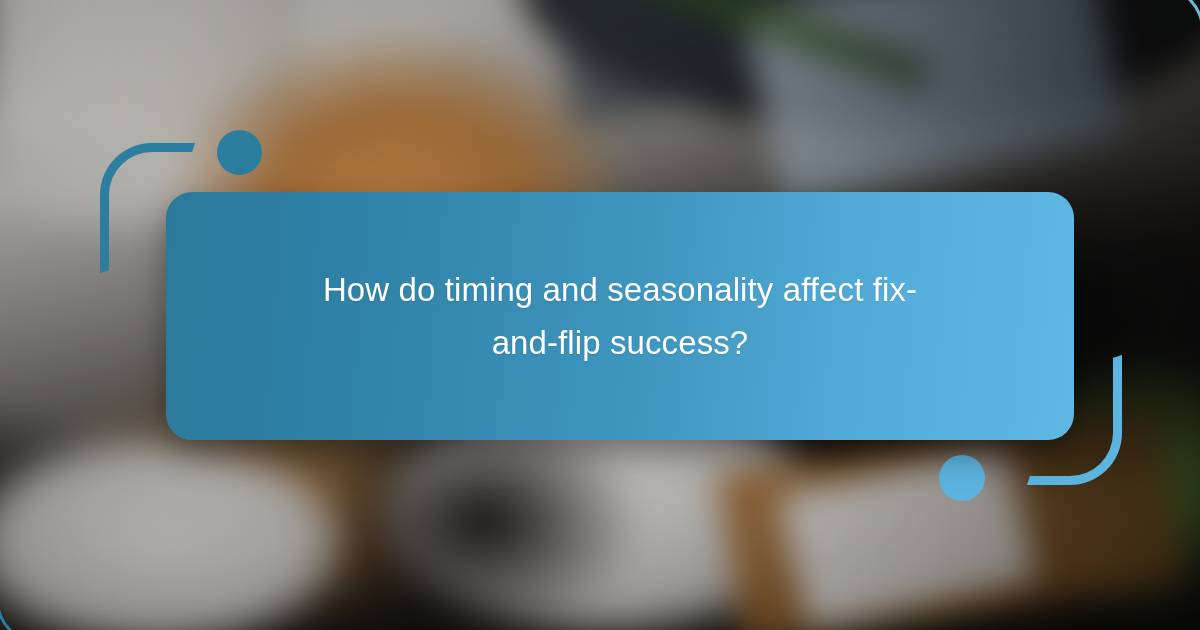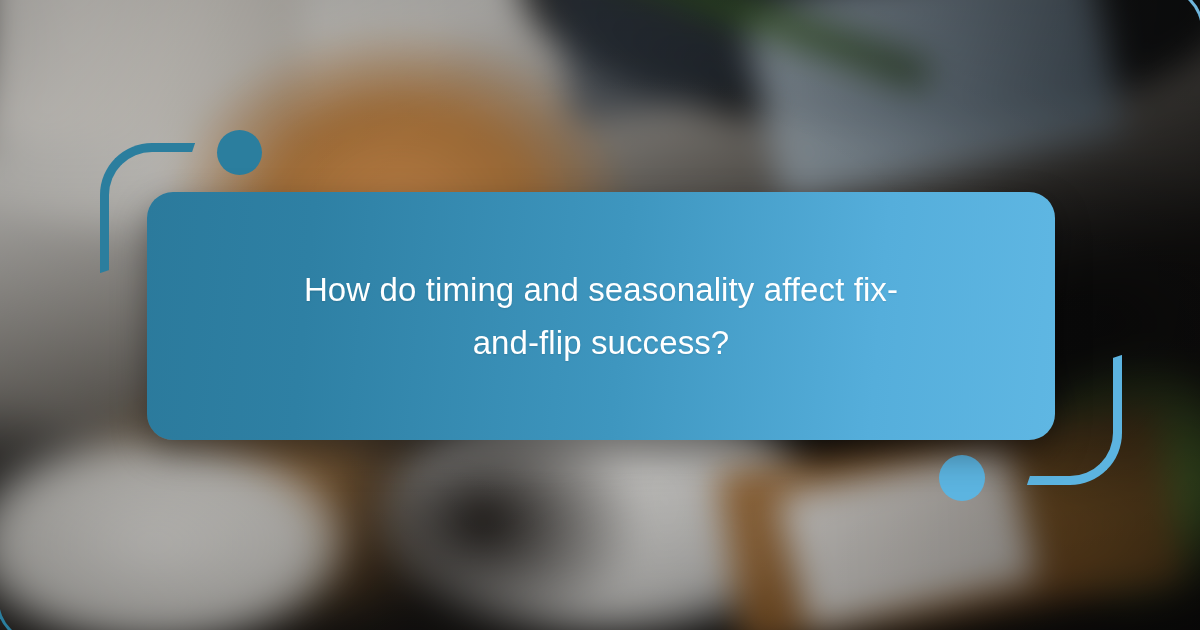--- a/index.html
+++ b/index.html
@@ -143,21 +143,21 @@
   }
 
   
   .dot { position:absolute; border-radius:50%; }
   #dot-tl { left:217px; top:130px; width:45px; height:45px; background:#2b7e9e; }
   #dot-br { left:939px; top:455px; width:46px; height:46px; background:#5cb4e0; }
 
   
   #question-card {
     position:absolute;
-    left:147px; top:192px;
+    left:166px; top:192px;
     width:908px; height:248px;
     border-radius:26px;
     background:linear-gradient(95deg,#2b7a9c 0%, #2e80a4 18%, #3e96bf 52%, #55aedb 80%, #5fb7e3 100%);
     box-shadow:0 14px 34px rgba(0,0,0,.38);
     display:flex; align-items:center; justify-content:center;
   }
 
   #question-text {
     color:#ffffff;
     font-size:33px;

